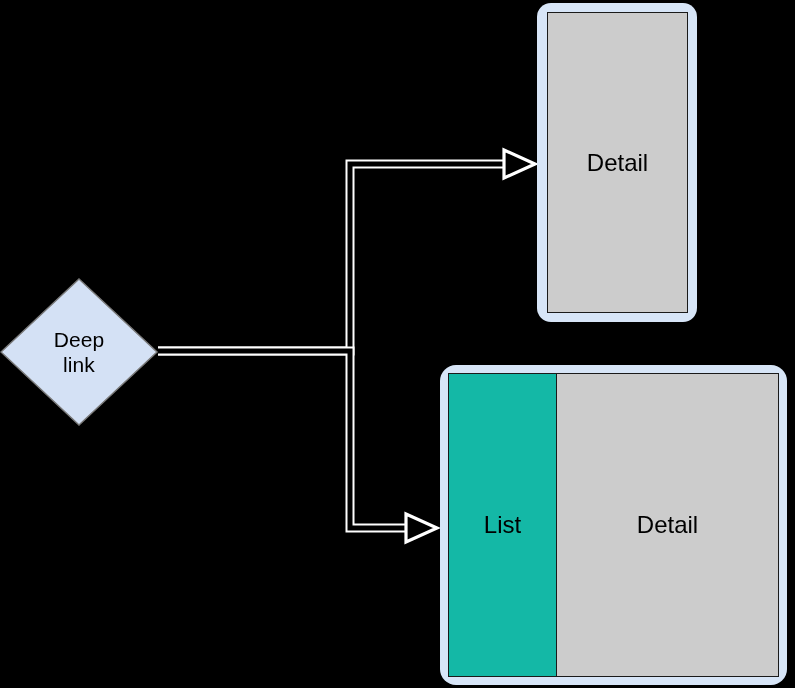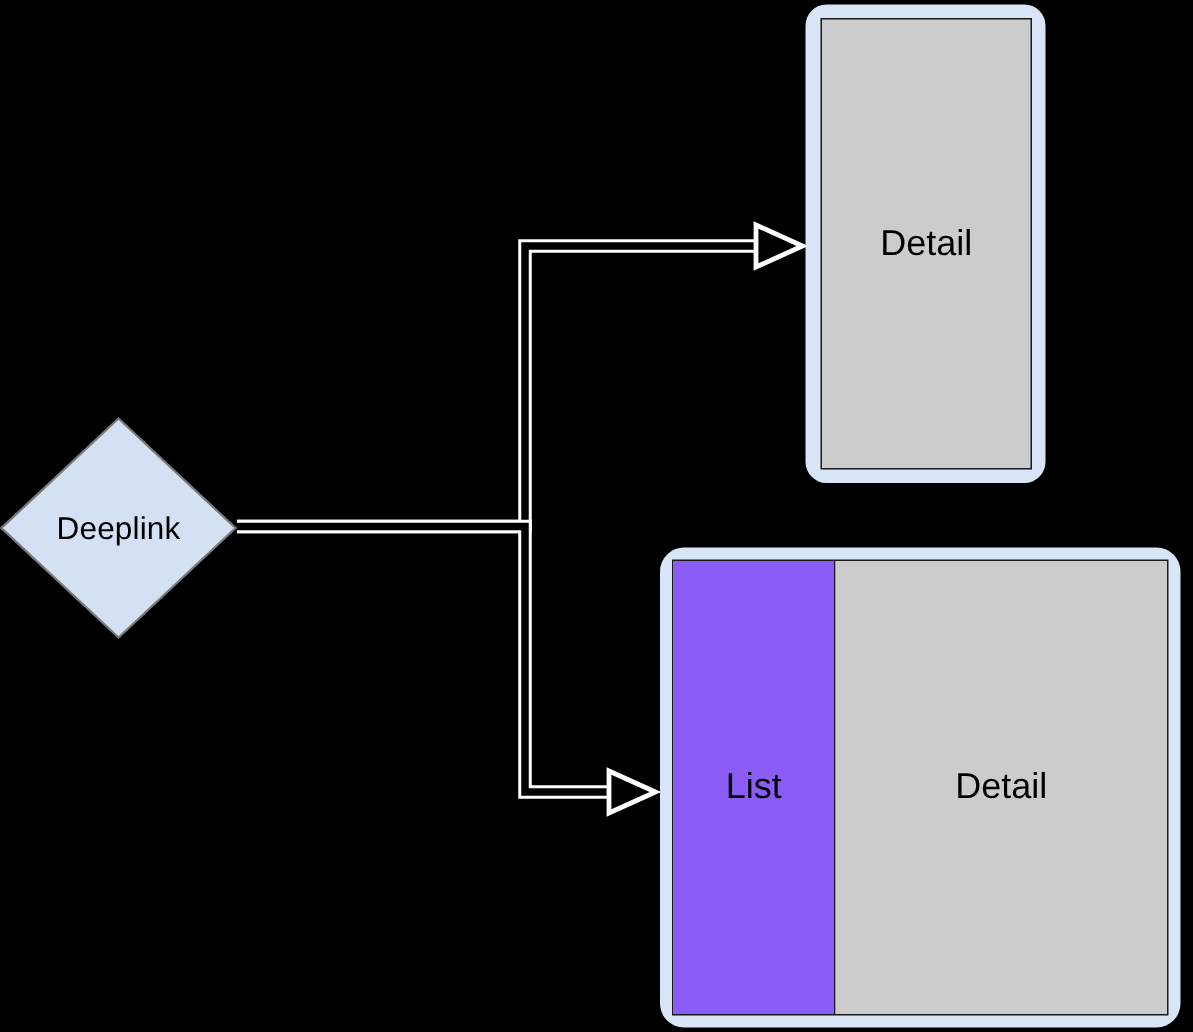--- a/index.html
+++ b/index.html
@@ -42,21 +42,21 @@
     width: 160px;
     height: 150px;
   }
   .diamond-label {
     position: absolute;
     left: 0;
     top: 0;
     width: 160px;
     height: 150px;
     display: flex;
-    flex-direction: row;
+    flex-direction: column;
     align-items: center;
     justify-content: center;
     color: #000000;
     font-size: 21px;
     line-height: 25px;
     text-align: center;
     letter-spacing: 0.1px;
   }
 
   
@@ -110,21 +110,21 @@
     display: flex;
     align-items: center;
     justify-content: center;
     color: #000000;
     font-size: 24px;
     box-sizing: border-box;
     height: 100%;
   }
   .pane-list {
     width: 108px;
-    background: #8b5cf6;
+    background: #14b8a6;
     border-right: 1px solid #1a1a1a;
   }
   .pane-detail {
     flex: 1 1 auto;
     background: #cccccc;
   }
 </style>
 </head>
 <body>
 

